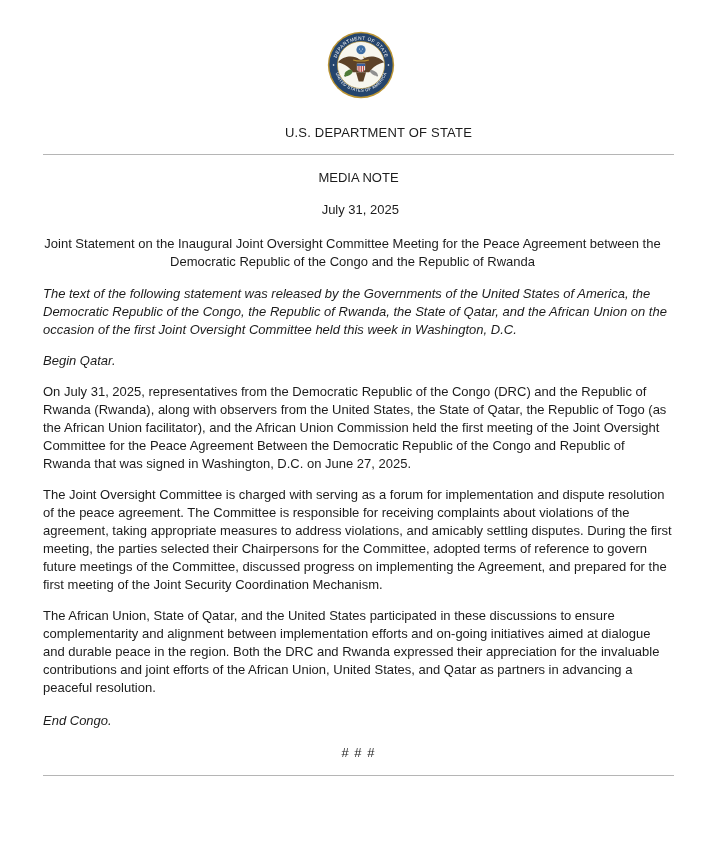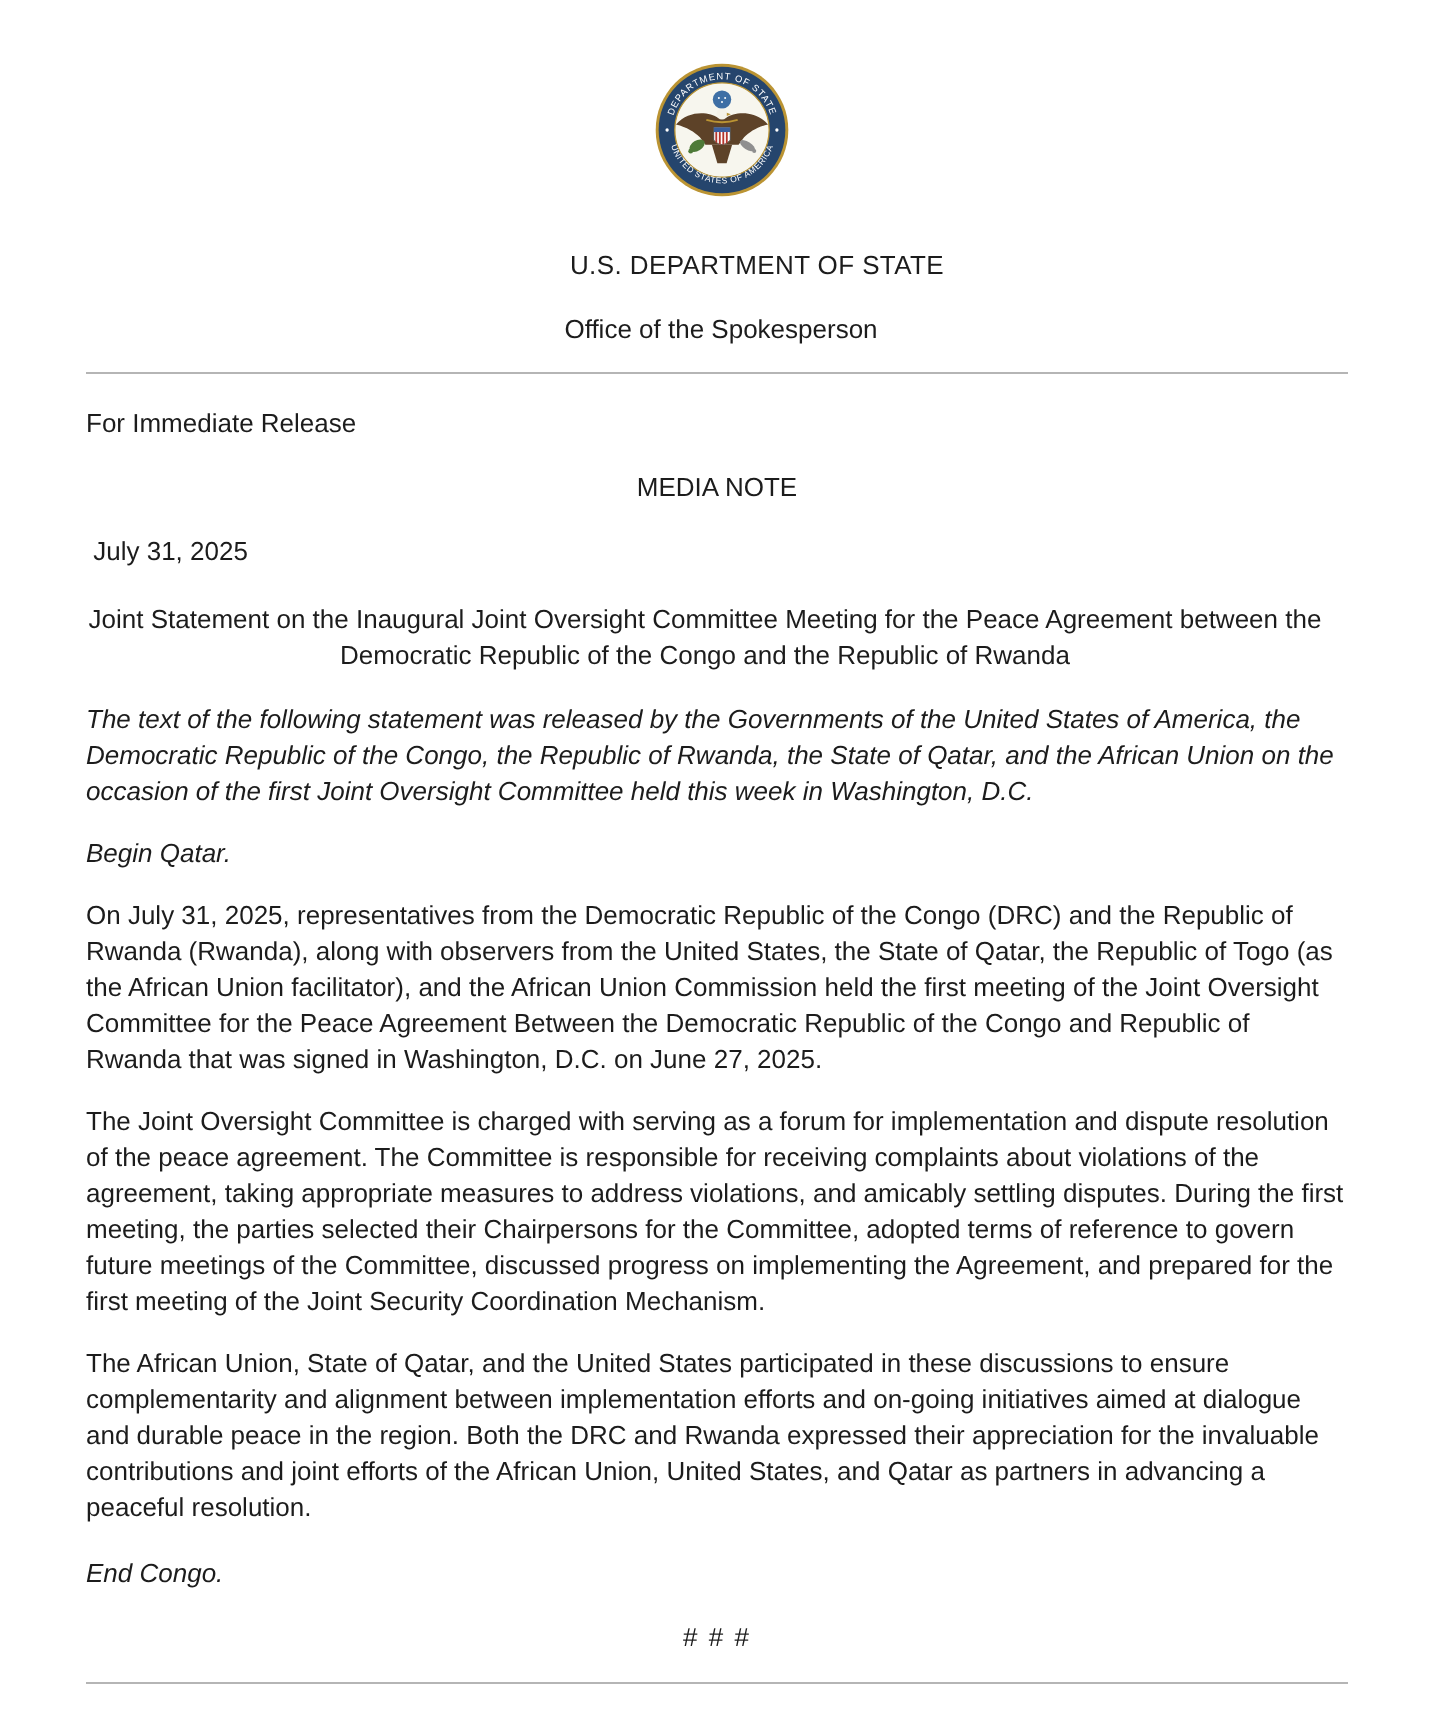--- a/index.html
+++ b/index.html
@@ -22,21 +22,21 @@
   .rule {
     border: 0;
     border-top: 1px solid #b5b5b5;
     margin: 12px 47px 0 43px;
     height: 0;
   }
   .rule.bottom { margin-top: 13px; }
   .content { padding: 0 47px 0 43px; }
   .release   { margin: 16px 0 0 0; }
   .medianote { text-align: center; margin: 14px 0 0 0; }
-  .date      { margin: 14px 0 0 0; white-space: pre; }
+  .date      { margin: 14px 0 0 0; white-space: pre; text-align: center; }
   .title     { text-align: center; margin: 16px 12px 0 0; font-weight: normal; font-size: 13px; line-height: 18px; }
   .intro     { margin: 14px 0 0 0; font-style: italic; }
   .begin     { margin: 13px 0 0 0; font-style: italic; }
   .para      { margin: 13px 0 0 0; }
   .end       { margin: 15px 0 0 0; font-style: italic; }
   .endmark   { text-align: center; margin: 14px 0 0 0; letter-spacing: 1px; }
   p, h1 { padding: 0; }
 </style>
 </head>
 <body>
@@ -95,26 +95,24 @@
         <rect x="34.4" y="39.1" width="1.0" height="9" fill="#b4352c"></rect>
         <rect x="36.3" y="39.1" width="1.0" height="9" fill="#b4352c"></rect>
         <rect x="38.2" y="39.1" width="1.0" height="9" fill="#b4352c"></rect>
         <rect x="40.1" y="39.1" width="1.0" height="9" fill="#b4352c"></rect>
         <rect x="33.5" y="36.5" width="9" height="2.6" fill="#3a5f9e"></rect>
       </g>
     </svg>
   </div>
 
   <div class="agency">U.S. DEPARTMENT OF STATE</div>
-  <div class="office">Office of the Spokesperson</div>
 
   <hr class="rule top">
 
   <div class="content">
-    <p class="release">For Immediate Release</p>
     <p class="medianote">MEDIA NOTE</p>
     <p class="date"> July 31, 2025</p>
 
     <h1 class="title">Joint Statement on the Inaugural Joint Oversight Committee Meeting for the Peace Agreement between the Democratic Republic of the Congo and the Republic of Rwanda</h1>
 
     <p class="intro">The text of the following statement was released by the Governments of the United States of America, the Democratic Republic of the Congo, the Republic of Rwanda, the State of Qatar, and the African Union on the occasion of the first Joint Oversight Committee held this week in Washington, D.C.</p>
 
     <p class="begin">Begin Qatar.</p>
 
     <p class="para">On July 31, 2025, representatives from the Democratic Republic of the Congo (DRC) and the Republic of Rwanda (Rwanda), along with observers from the United States, the State of Qatar, the Republic of Togo (as the African Union facilitator), and the African Union Commission held the first meeting of the Joint Oversight Committee for the Peace Agreement Between the Democratic Republic of the Congo and Republic of Rwanda that was signed in Washington, D.C. on June 27, 2025.</p>

